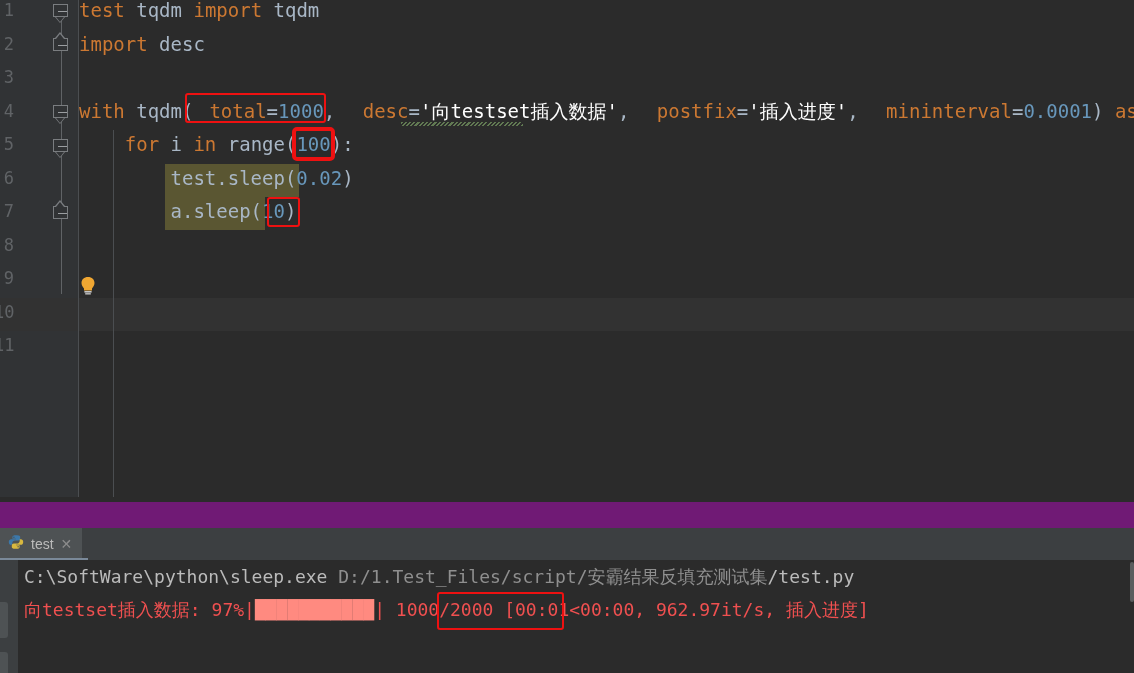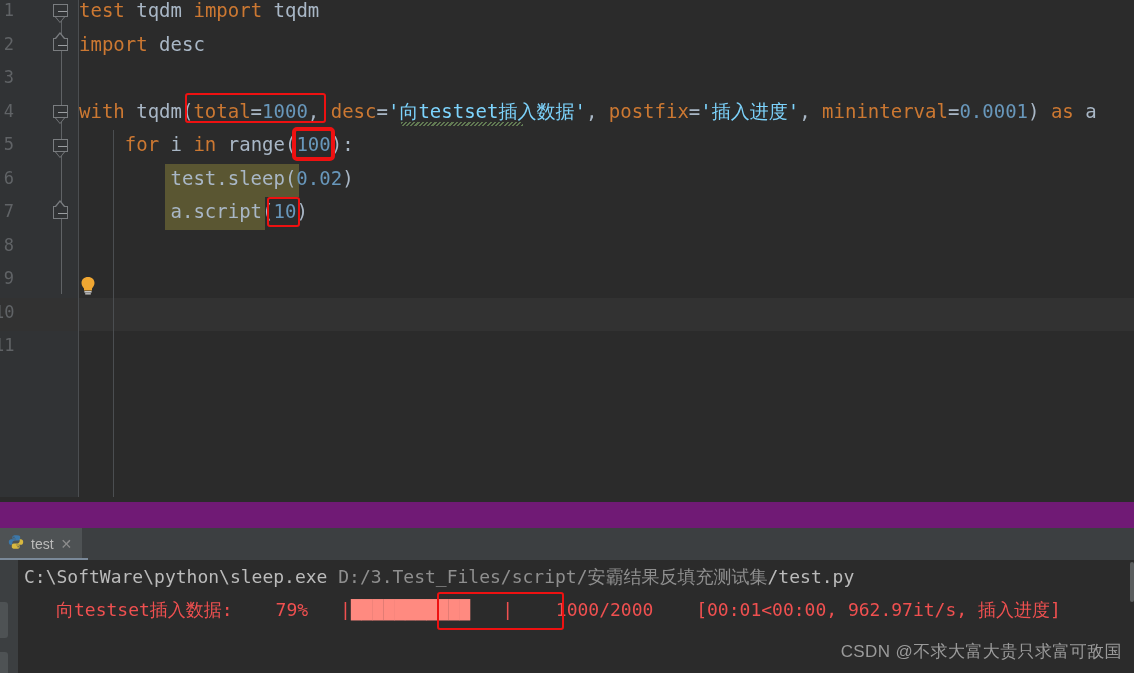--- a/index.html
+++ b/index.html
@@ -62,23 +62,23 @@
   .indent-guide { position:absolute; width:1px; background:#4b4e51; }
 
   .cl {
     position:absolute; left:0; width:1100px; height:33.5px;
     font-family:"DejaVu Sans Mono","Liberation Mono",monospace;
     font-size:19px; line-height:33.5px; white-space:pre;
   }
   .kw   { color:#cc7832; }
   .id   { color:#a9b7c6; }
   .num  { color:#6897bb; }
-  .str  { color:#7dd3fc; }
+  .str  { color:#ffffff; }
   .pun  { color:#a9b7c6; }
-  .par  { color:#cc7832; }
+  .par  { color:#cc7832;margin-left:16px; }
   .squiggle {
     position:absolute; height:4px;
     background:repeating-linear-gradient(135deg,#6a8759 0 1.5px,transparent 1.5px 3px);
     opacity:.85;
   }
 
   .redbox { position:absolute; border:2px solid #ee1111; border-radius:3px; pointer-events:none; }
   .redbox.thick { border-width:4px; border-radius:5px; }
 
   
@@ -98,21 +98,21 @@
     background:#2b2b2b; overflow:hidden;
   }
   .console-left { position:absolute; left:0; top:59px; width:18px; height:117px; background:#3c3f41; }
   .con-line {
     position:absolute; left:6px; width:1200px;
     font-family:"DejaVu Sans Mono","Liberation Mono",monospace;
     font-size:18px; line-height:33px; white-space:pre;
   }
   .c-white { color:#bbbbbb; }
   .c-gray  { color:#8f8f8f; }
-  .c-red   { color:#f05050;margin-left:32px; }
+  .c-red   { color:#f05050; }
   .bar { color:#ff8a80; letter-spacing:0px; }
 
   .sidebtn {
     position:absolute; left:-8px; width:16px; height:36px;
     background:#4e5254; border-radius:3px;
   }
 
   .watermark {
     position:absolute; right:12px; bottom:14px;
     color:#9a9a9a; font-family:"Liberation Sans",sans-serif; font-size:17px;
@@ -205,21 +205,21 @@
       <div style="position:absolute; left:86px; top:164px; width:134px; height:33px; background:#5a5632;"></div>
       <div style="position:absolute; left:86px; top:197px; width:100px; height:33px; background:#5a5632;"></div>
 
       <div id="codelines">
           <div class="cl" style="top: -6px;"><span class="kw">test</span><span class="pun"> </span><span class="id">tqdm</span><span class="pun"> </span><span class="kw">import</span><span class="pun"> </span><span class="id">tqdm</span></div>
           <div class="cl" style="top: 27.5px;"><span class="kw">import</span><span class="pun"> </span><span class="id">desc</span></div>
           <div class="cl" style="top: 61px;"></div>
           <div class="cl" style="top: 94.5px;"><span class="kw">with</span><span class="id"> tqdm(</span><span class="par">total</span><span class="id">=</span><span class="num">1000</span><span class="id">, </span><span class="par">desc</span><span class="id">=</span><span class="str">'向testset插入数据'</span><span class="id">, </span><span class="par">postfix</span><span class="id">=</span><span class="str">'插入进度'</span><span class="id">, </span><span class="par">mininterval</span><span class="id">=</span><span class="num">0.0001</span><span class="id">) </span><span class="kw">as</span><span class="id"> a</span></div>
           <div class="cl" style="top: 128px;"><span class="pun">    </span><span class="kw">for</span><span class="id"> i </span><span class="kw">in</span><span class="id"> </span><span class="id">range</span><span class="id">(</span><span class="num">100</span><span class="id">):</span></div>
           <div class="cl" style="top: 161.5px;"><span class="id">        test.sleep</span><span class="id">(</span><span class="num">0.02</span><span class="id">)</span></div>
-          <div class="cl" style="top: 195px;"><span class="id">        a.script</span><span class="id">(</span><span class="num">10</span><span class="id">)</span></div>
+          <div class="cl" style="top: 195px;"><span class="id">        a.sleep</span><span class="id">(</span><span class="num">10</span><span class="id">)</span></div>
           <div class="cl" style="top: 228.5px;"></div>
           <div class="cl" style="top: 262px;"></div>
           <div class="cl" style="top: 295.5px;"></div>
           <div class="cl" style="top: 329px;"></div>
         </div>
 
       <div class="squiggle" style="left:322px; top:122px; width:122px;"></div>
 
       <div class="redbox" style="left:106px; top:93px; width:141px; height:30px;"></div>
       <div class="redbox thick" style="left:213px; top:127px; width:43px; height:34px;"></div>
@@ -245,24 +245,23 @@
     </div>
 
     <div class="console-left">
       <div class="sidebtn" style="top:42px;"></div>
       <div class="sidebtn" style="top:92px;"></div>
     </div>
 
     <div class="console">
       <div class="scrollbar-v" style="top:2px; height:40px;"></div>
 
-      <div class="con-line" style="top:0px;"><span class="c-white">C:\SoftWare\python\sleep.exe </span><span class="c-gray">D:/3.Test_Files/script/安霸结果反填充测试集</span><span class="c-white">/test.py</span></div>
-
-      <div class="con-line" style="top:33px;"><span class="c-red">向testset插入数据: </span><span class="c-red">79%</span><span class="c-red">|</span><span class="bar">███████████</span><span class="c-red">| </span><span class="c-red">1000/2000</span><span class="c-red"> [00:01&lt;00:00, 962.97it/s, 插入进度]</span></div>
+      <div class="con-line" style="top:0px;"><span class="c-white">C:\SoftWare\python\sleep.exe </span><span class="c-gray">D:/1.Test_Files/script/安霸结果反填充测试集</span><span class="c-white">/test.py</span></div>
+
+      <div class="con-line" style="top:33px;"><span class="c-red">向testset插入数据: </span><span class="c-red">97%</span><span class="c-red">|</span><span class="bar">███████████</span><span class="c-red">| </span><span class="c-red">1000/2000</span><span class="c-red"> [00:01&lt;00:00, 962.97it/s, 插入进度]</span></div>
 
       <div class="con-line" style="top:99px; color:#f05050; overflow:hidden; height:14px;"></div>
     </div>
 
     <div class="redbox" style="left:437px; top:91px; width:127px; height:38px;"></div>
 
-    <div class="watermark">CSDN @不求大富大贵只求富可敌国</div>
   </div>
 </div>
 
 </body></html>

